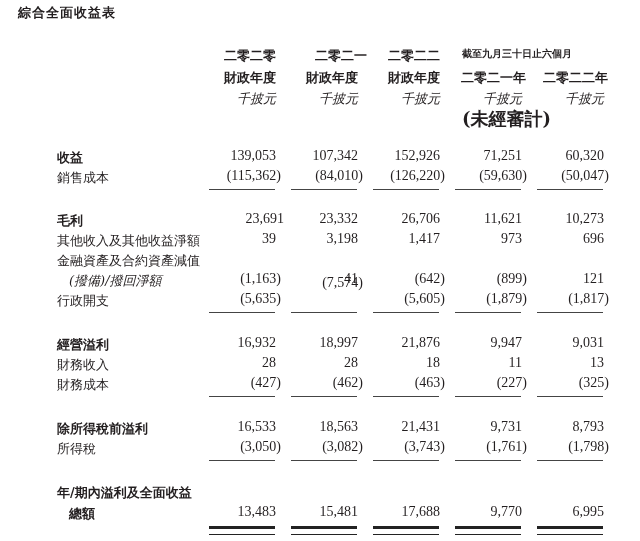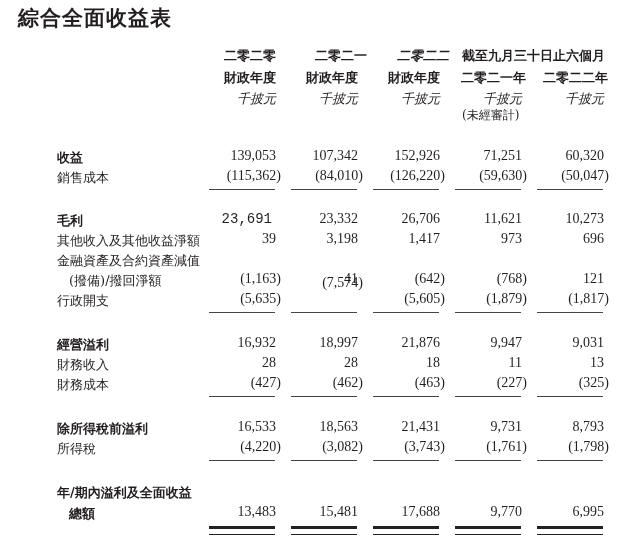--- a/index.html
+++ b/index.html
@@ -1,44 +1,44 @@
 <!DOCTYPE html>
 <html><head>
 <meta charset="utf-8">
 <style>
   html, body { margin:0; padding:0; background:#ffffff; }
   body { width:640px; height:541px; position:relative; overflow:hidden;
          font-family:"DejaVu Serif","Liberation Serif",serif; color:#231f20; }
-  .title { position:absolute; left:18px; top:4px; font-size:21px; font-weight:bold; letter-spacing:1px; }
+  .title { position:absolute; left:18px; top:4px; font-size:13px; font-weight:bold; letter-spacing:1px; }
   .hdr { position:absolute; font-size:13px; text-align:right; width:90px; }
   .hdr.b { font-weight:bold; }
   .hdr.i { font-style:italic; }
-  .span-hdr { position:absolute; left:462px; top:47px; width:160px; text-align:left; font-size:13px; font-weight:bold; }
-  .unaudited { position:absolute; left:462px; top:107px; width:120px; font-size:12px; }
+  .span-hdr { position:absolute; left:462px; top:47px; width:160px; text-align:left; font-size:10px; font-weight:bold; }
+  .unaudited { position:absolute; left:462px; top:107px; width:120px; font-size:18px;font-weight:bold; }
   .lbl { position:absolute; left:57px; font-size:13px; white-space:nowrap; }
   .lbl.b { font-weight:bold; }
   .lbl.ind { left:69px; }
   .num { position:absolute; font-family:"Liberation Serif","DejaVu Serif",serif; font-size:14px; text-align:right; width:80px; }
   .ul { position:absolute; height:0; border-top:1px solid #444; width:66px; }
   .dbl { position:absolute; width:66px; height:5px; border-top:3px solid #222; border-bottom:1px solid #222; }
 </style>
 </head>
 <body>
 
 <div class="title">綜合全面收益表</div>
 
 <div class="hdr b" style="left:186px;top:47px;">二零二零</div>
 <div class="hdr b" style="left:186px;top:69px;">財政年度</div>
 <div class="hdr i" style="left:186px;top:90px;">千披元</div>
 
 <div class="hdr b" style="left:277px;top:47px;">二零二一</div>
 <div class="hdr b" style="left:268px;top:69px;">財政年度</div>
 <div class="hdr i" style="left:268px;top:90px;">千披元</div>
 
-<div class="hdr b" style="left:359px;top:47px;font-style:italic;">二零二二</div>
+<div class="hdr b" style="left:350px;top:47px;">二零二二</div>
 <div class="hdr b" style="left:350px;top:69px;">財政年度</div>
 <div class="hdr i" style="left:350px;top:90px;">千披元</div>
 
 <div class="span-hdr">截至九月三十日止六個月</div>
 
 <div class="hdr b" style="left:436px;top:69px;">二零二一年</div>
 <div class="hdr i" style="left:432px;top:90px;">千披元</div>
 <div class="unaudited">(未經審計)</div>
 
 <div class="hdr b" style="left:518px;top:69px;">二零二二年</div>
@@ -56,37 +56,37 @@
     <div class="num" style="top: 168px; left: 283px;">(84,010)</div>
     <div class="num" style="top: 168px; left: 365px;">(126,220)</div>
     <div class="num" style="top: 168px; left: 447px;">(59,630)</div>
     <div class="num" style="top: 168px; left: 529px;">(50,047)</div>
     <div class="ul" style="left: 209px; top: 189px;"></div>
     <div class="ul" style="left: 291px; top: 189px;"></div>
     <div class="ul" style="left: 373px; top: 189px;"></div>
     <div class="ul" style="left: 455px; top: 189px;"></div>
     <div class="ul" style="left: 537px; top: 189px;"></div>
     <div class="lbl b" style="top: 212px;">毛利</div>
-    <div class="num" style="top: 211px; left: 192px; font-family: Liberation Mono, monospace;">23,691</div>
+    <div class="num" style="top: 211px; left: 204px;">23,691</div>
     <div class="num" style="top: 211px; left: 278px;">23,332</div>
     <div class="num" style="top: 211px; left: 360px;">26,706</div>
     <div class="num" style="top: 211px; left: 442px;">11,621</div>
     <div class="num" style="top: 211px; left: 524px;">10,273</div>
     <div class="lbl" style="top: 232px;">其他收入及其他收益淨額</div>
     <div class="num" style="top: 231px; left: 196px;">39</div>
     <div class="num" style="top: 231px; left: 278px;">3,198</div>
     <div class="num" style="top: 231px; left: 360px;">1,417</div>
     <div class="num" style="top: 231px; left: 442px;">973</div>
     <div class="num" style="top: 231px; left: 524px;">696</div>
     <div class="lbl" style="top: 252px;">金融資產及合約資產減值</div>
-    <div class="lbl ind" style="top: 272px;">(撥備)/撥回淨額</div>
+    <div class="lbl ind" style="top: 272px; font-style: italic;">(撥備)/撥回淨額</div>
     <div class="num" style="top: 271px; left: 201px;">(1,163)</div>
     <div class="num" style="top: 271px; left: 278px;">41</div>
     <div class="num" style="top: 271px; left: 365px;">(642)</div>
-    <div class="num" style="top: 271px; left: 447px;">(768)</div>
+    <div class="num" style="top: 271px; left: 447px;">(899)</div>
     <div class="num" style="top: 271px; left: 524px;">121</div>
     <div class="lbl" style="top: 292px;">行政開支</div>
     <div class="num" style="top: 291px; left: 201px;">(5,635)</div>
     <div class="num" style="top: 275px; left: 283px;">(7,574)</div>
     <div class="num" style="top: 291px; left: 365px;">(5,605)</div>
     <div class="num" style="top: 291px; left: 447px;">(1,879)</div>
     <div class="num" style="top: 291px; left: 529px;">(1,817)</div>
     <div class="ul" style="left: 209px; top: 312px;"></div>
     <div class="ul" style="left: 291px; top: 312px;"></div>
     <div class="ul" style="left: 373px; top: 312px;"></div>
@@ -115,21 +115,21 @@
     <div class="ul" style="left: 373px; top: 396px;"></div>
     <div class="ul" style="left: 455px; top: 396px;"></div>
     <div class="ul" style="left: 537px; top: 396px;"></div>
     <div class="lbl b" style="top: 420px;">除所得稅前溢利</div>
     <div class="num" style="top: 419px; left: 196px;">16,533</div>
     <div class="num" style="top: 419px; left: 278px;">18,563</div>
     <div class="num" style="top: 419px; left: 360px;">21,431</div>
     <div class="num" style="top: 419px; left: 442px;">9,731</div>
     <div class="num" style="top: 419px; left: 524px;">8,793</div>
     <div class="lbl" style="top: 440px;">所得稅</div>
-    <div class="num" style="top: 439px; left: 201px;">(4,220)</div>
+    <div class="num" style="top: 439px; left: 201px;">(3,050)</div>
     <div class="num" style="top: 439px; left: 283px;">(3,082)</div>
     <div class="num" style="top: 439px; left: 365px;">(3,743)</div>
     <div class="num" style="top: 439px; left: 447px;">(1,761)</div>
     <div class="num" style="top: 439px; left: 529px;">(1,798)</div>
     <div class="ul" style="left: 209px; top: 460px;"></div>
     <div class="ul" style="left: 291px; top: 460px;"></div>
     <div class="ul" style="left: 373px; top: 460px;"></div>
     <div class="ul" style="left: 455px; top: 460px;"></div>
     <div class="ul" style="left: 537px; top: 460px;"></div>
     <div class="lbl b" style="top: 484px;">年/期內溢利及全面收益</div>

